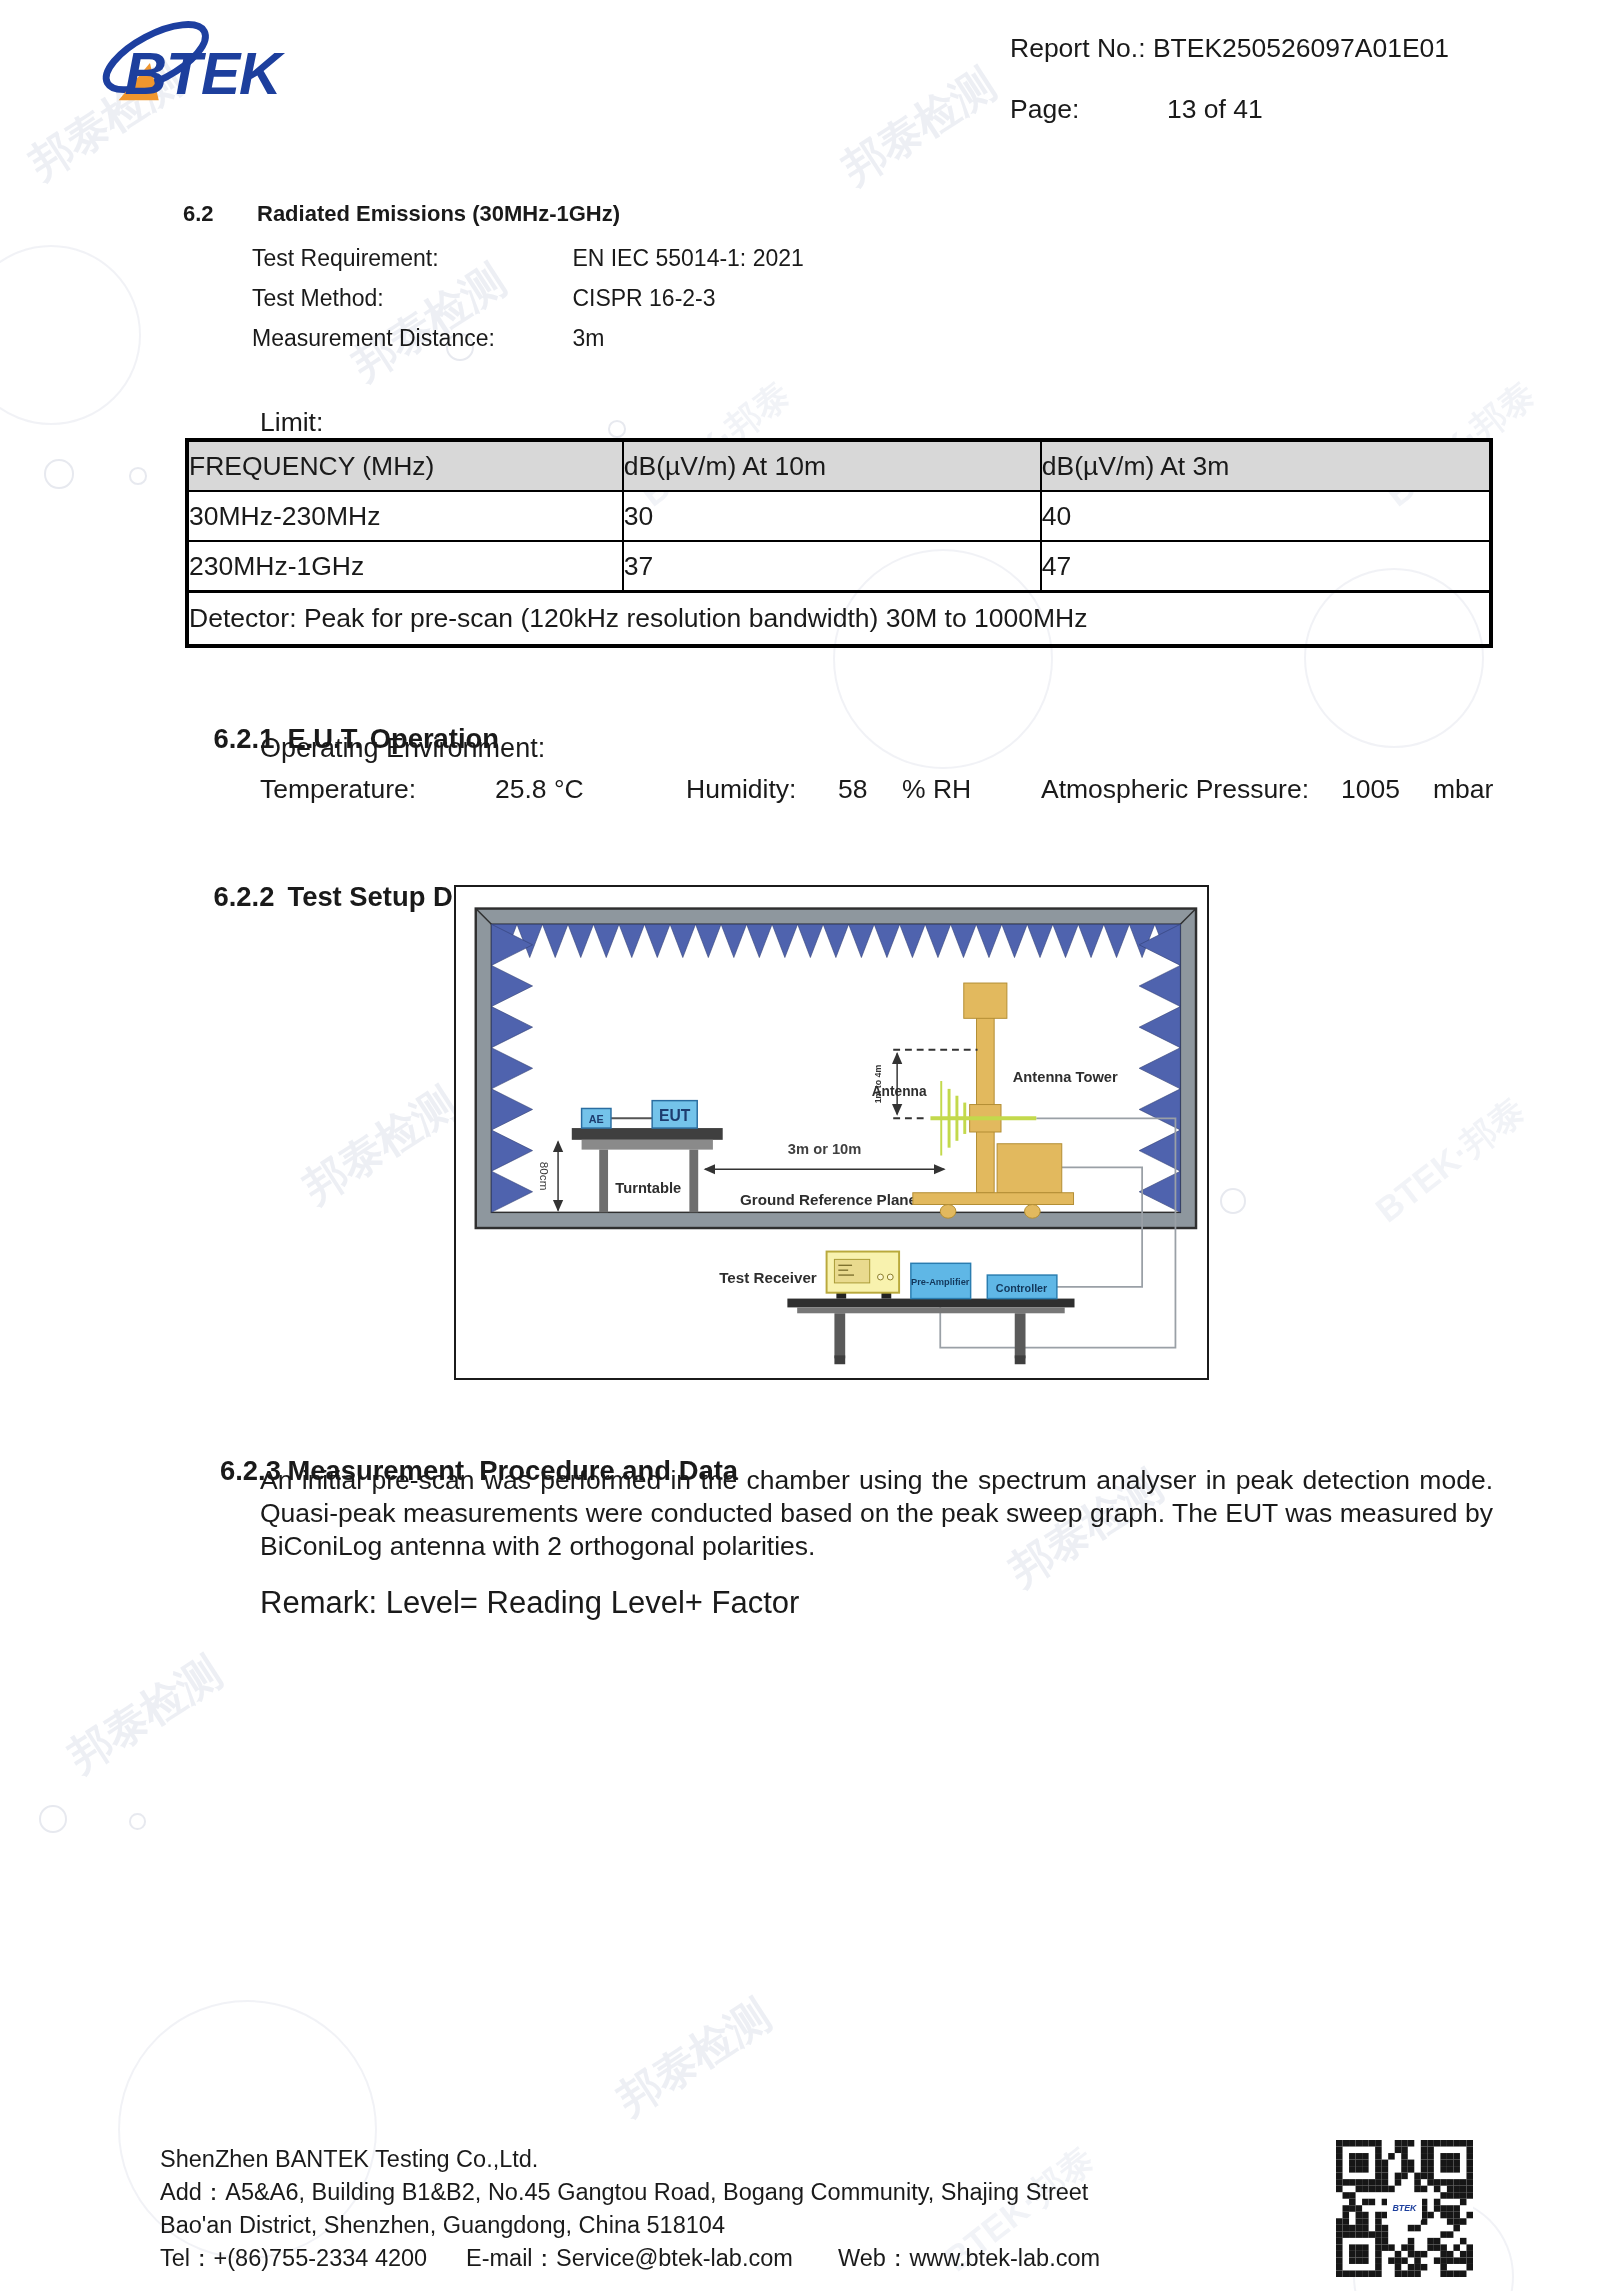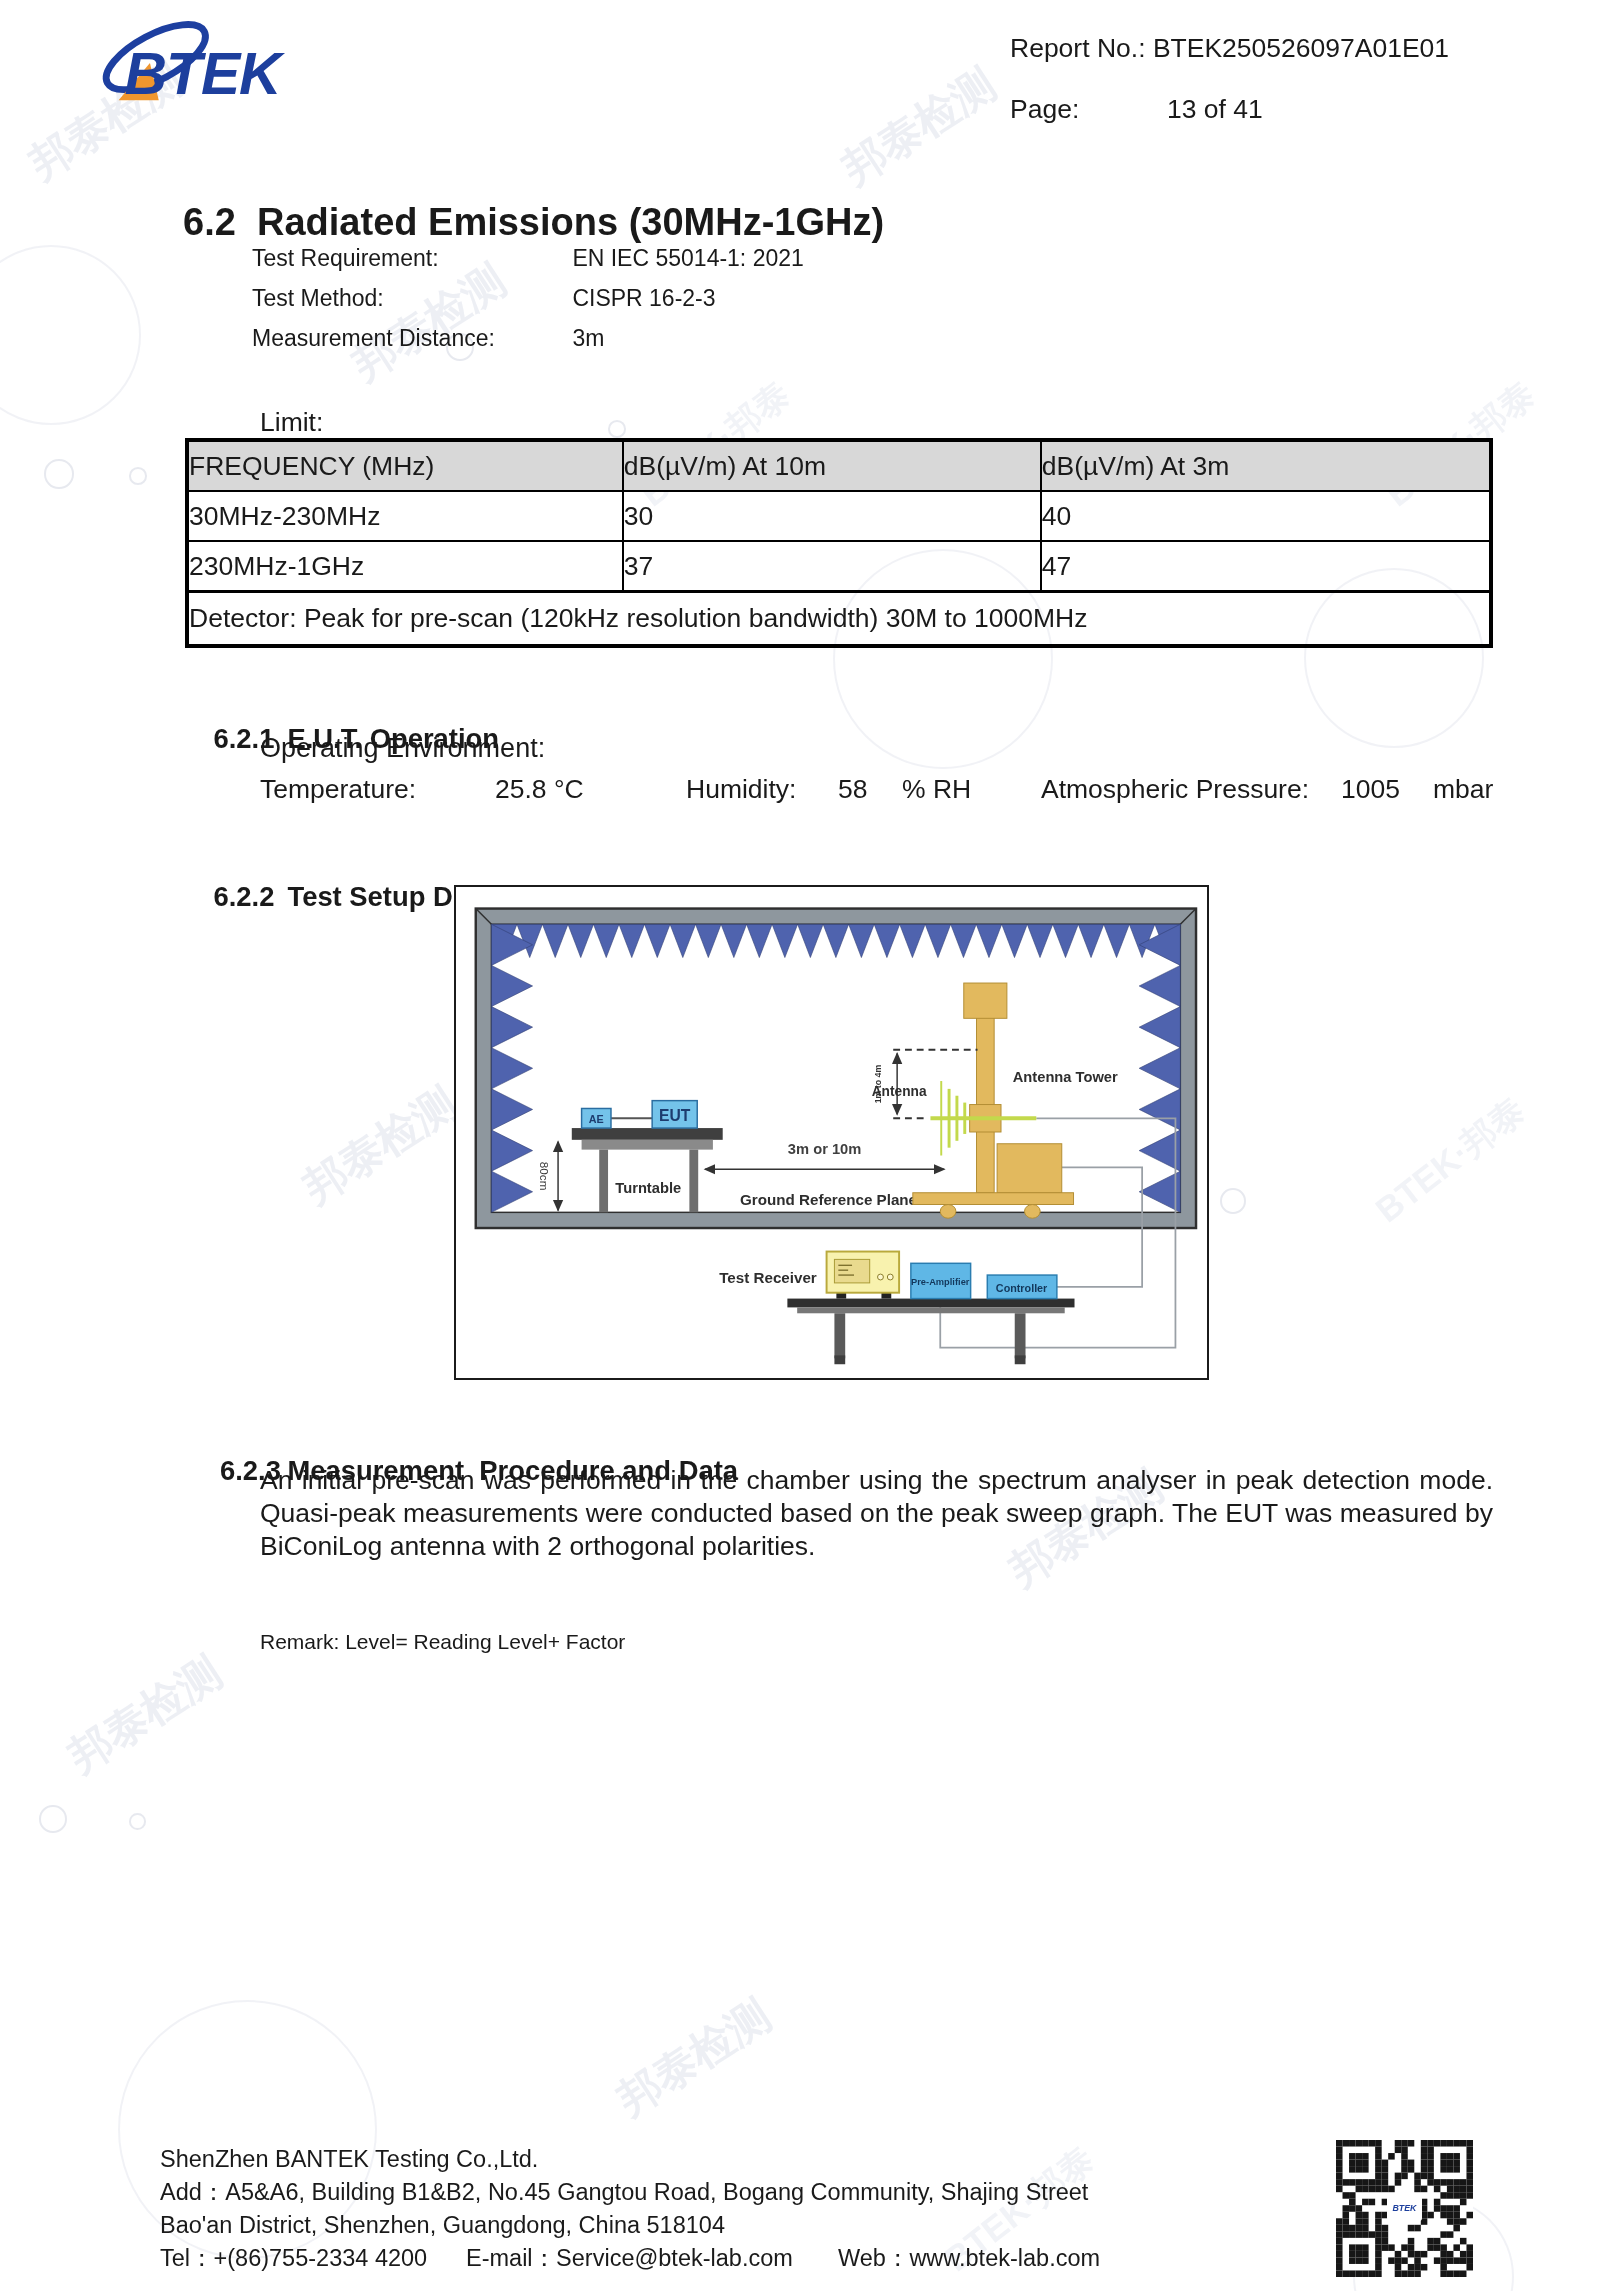--- a/index.html
+++ b/index.html
@@ -15,21 +15,21 @@
 
   .z{position:relative;z-index:2;}
 
   
   .logo{position:absolute;left:93px;top:11.8px;}
   .hdr-line1{position:absolute;left:1010px;top:33px;font-size:26.5px;}
   .hdr-line2{position:absolute;left:1010px;top:94px;font-size:26.5px;}
   .hdr-line2 .pv{position:absolute;left:157px;top:0;white-space:nowrap;}
 
   
-  .h1{position:absolute;font-size:38px;font-weight:bold;white-space:nowrap;}
+  .h1{position:absolute;font-size:22px;font-weight:bold;white-space:nowrap;}
   .h2{position:absolute;font-size:27.4px;font-weight:bold;white-space:pre;}
   .secnum{display:inline-block;width:74px;}
   .secnum2{display:inline-block;width:74px;}
   .sec62{left:183px;top:201px;}
   .fields{position:absolute;left:252px;top:245px;font-size:23px;}
   .frow{position:relative;height:40px;white-space:nowrap;}
   .flabel{display:inline-block;width:314px;}
   .limit-label{position:absolute;left:260px;top:407px;font-size:26.5px;}
 
   
@@ -49,21 +49,21 @@
 
   
   .sec622{left:183px;top:849px;}
   .diagram{position:absolute;left:454px;top:885px;width:755px;height:495px;
            border:2.9px solid #1b1b1b;background:#fff;box-sizing:border-box;}
   .diagram svg{display:block;}
 
   
   .sec623{left:183px;top:1423px;text-align:center;}
   .para{position:absolute;left:260px;top:1464px;width:1233px;font-size:26.5px;line-height:33px;text-align:justify;}
-  .remark{position:absolute;left:260px;top:1630px;font-size:21px;}
+  .remark{position:absolute;left:260px;top:1585px;font-size:31px;}
 
   
   .footer{position:absolute;left:160px;top:2143px;font-size:23.5px;line-height:33px;}
   .telrow{position:relative;height:33px;width:1127px;}
   .telrow span{position:absolute;white-space:nowrap;}
   .qr{position:absolute;left:1336px;top:2140px;width:137px;height:137px;background:#fff;}
   .qr svg{display:block;}
   .qr-logo{position:absolute;left:51px;top:55px;width:35px;height:25.5px;background:#fff;
            display:flex;align-items:center;justify-content:center;border-radius:2.9px;
            font-size:8.8px;font-weight:bold;font-style:italic;color:#1d3f9d;}

